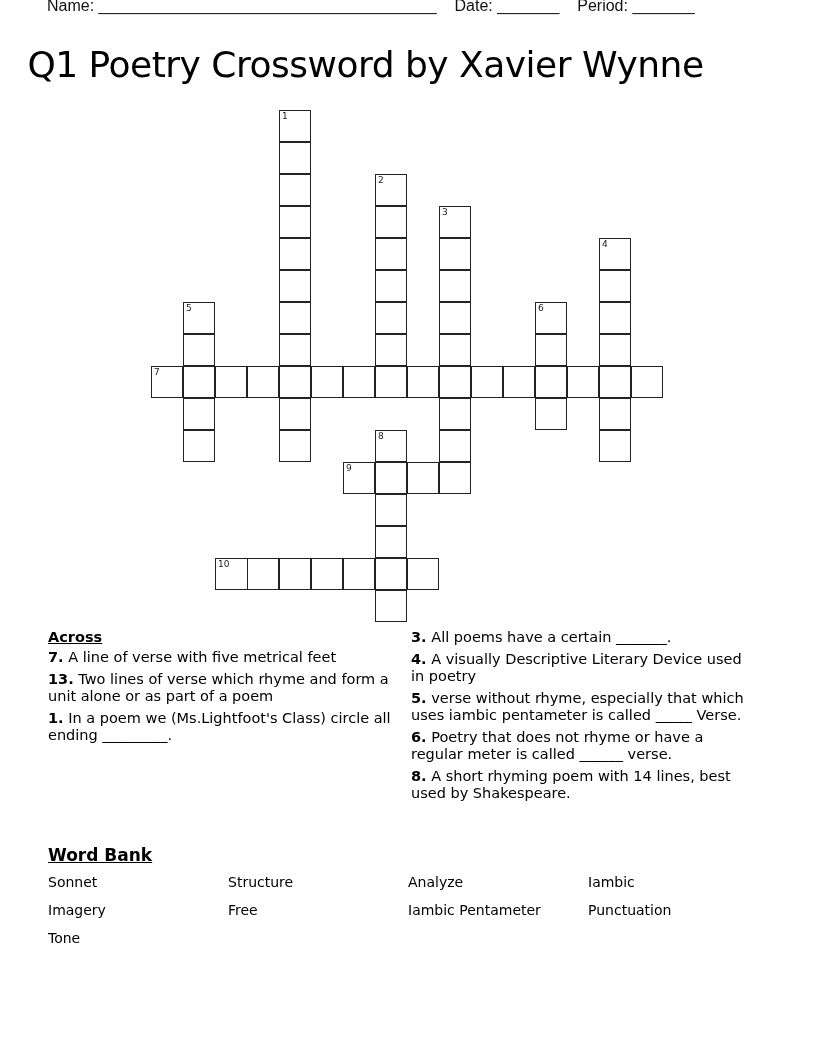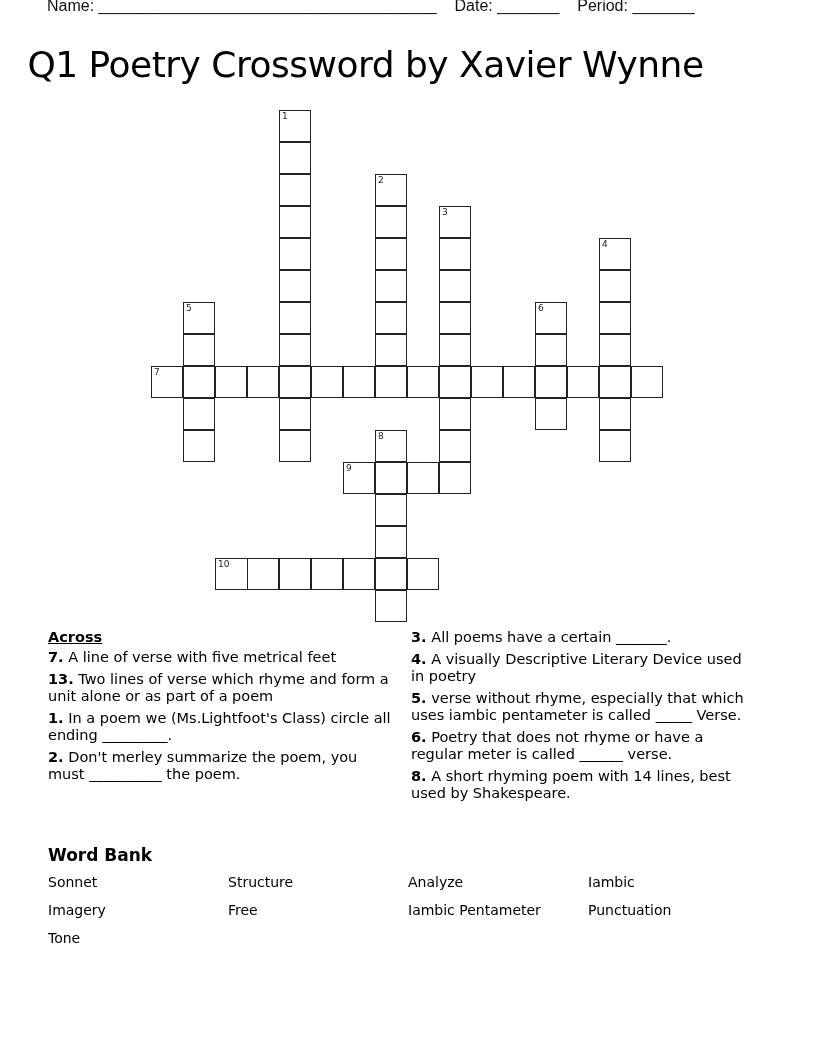--- a/index.html
+++ b/index.html
@@ -7,21 +7,21 @@
   .header-line { position:absolute; top:-3px; left:47px; font-family:"Liberation Sans", sans-serif; font-size:16px; white-space:pre; color:#111; }
   .header-line span { margin-right:0; }
   .title { position:absolute; top:44px; left:0; width:731px; text-align:center; font-size:36px; letter-spacing:-0.5px; font-family:"DejaVu Sans", sans-serif; }
   .grid { position:absolute; left:0; top:0; }
   .cell { position:absolute; width:32px; height:32px; box-sizing:border-box; border:1.5px solid #222; background:#fff; }
   .cell .num { position:absolute; top:0px; left:2px; font-size:9px; line-height:10px; font-family:"DejaVu Sans", sans-serif; color:#222; }
   .clues { position:absolute; font-size:14.5px; line-height:17px; font-family:"DejaVu Sans", sans-serif; }
   .clue-heading { font-weight:bold; text-decoration:underline; font-size:14.5px; margin-bottom:3px; }
   .clue { margin-bottom:5px; }
   .clue b { font-weight:bold; }
-  .wb-title { position:absolute; left:48px; top:845px; font-size:17px; font-weight:bold; }
+  .wb-title { position:absolute; left:48px; top:845px; font-size:17px; font-weight:bold; text-decoration:underline; }
   .wb-grid { position:absolute; left:48px; top:873px; display:grid; grid-template-columns:180px 180px 180px 200px; row-gap:9px; font-size:14px; line-height:19px; }
 </style>
 </head>
 <body>
 
 <div class="header-line"><span>Name: ______________________________________</span>    <span>Date: _______</span>    <span>Period: _______</span></div>
 
 <div class="title">Q1 Poetry Crossword by Xavier Wynne</div>
 
 <div class="grid" id="grid">
@@ -112,21 +112,20 @@
     <div class="cell" style="left: 311px; top: 558px;"></div>
     <div class="cell" style="left: 343px; top: 558px;"></div>
     <div class="cell" style="left: 407px; top: 558px;"></div>
   </div>
 
 <div class="clues" style="left:48px; top:629px; width:350px;">
   <div class="clue-heading">Across</div>
   <div class="clue"><b>7.</b><span> A line of verse with five metrical feet</span></div>
   <div class="clue"><b>13.</b><span> Two lines of verse which rhyme and form a unit alone or as part of a poem</span></div>
   <div class="clue"><b>1.</b><span> In a poem we (Ms.Lightfoot's Class) circle all ending _________.</span></div>
-  <div class="clue"><b>2.</b><span> Don't merley summarize the poem, you must __________ the poem.</span></div>
 </div>
 
 <div class="clues" style="left:411px; top:629px; width:340px;">
   <div class="clue"><b>3.</b><span> All poems have a certain _______.</span></div>
   <div class="clue"><b>4.</b><span> A visually Descriptive Literary Device used in poetry</span></div>
   <div class="clue"><b>5.</b><span> verse without rhyme, especially that which uses iambic pentameter is called _____ Verse.</span></div>
   <div class="clue"><b>6.</b><span> Poetry that does not rhyme or have a regular meter is called ______ verse.</span></div>
   <div class="clue"><b>8.</b><span> A short rhyming poem with 14 lines, best used by Shakespeare.</span></div>
 </div>
 

